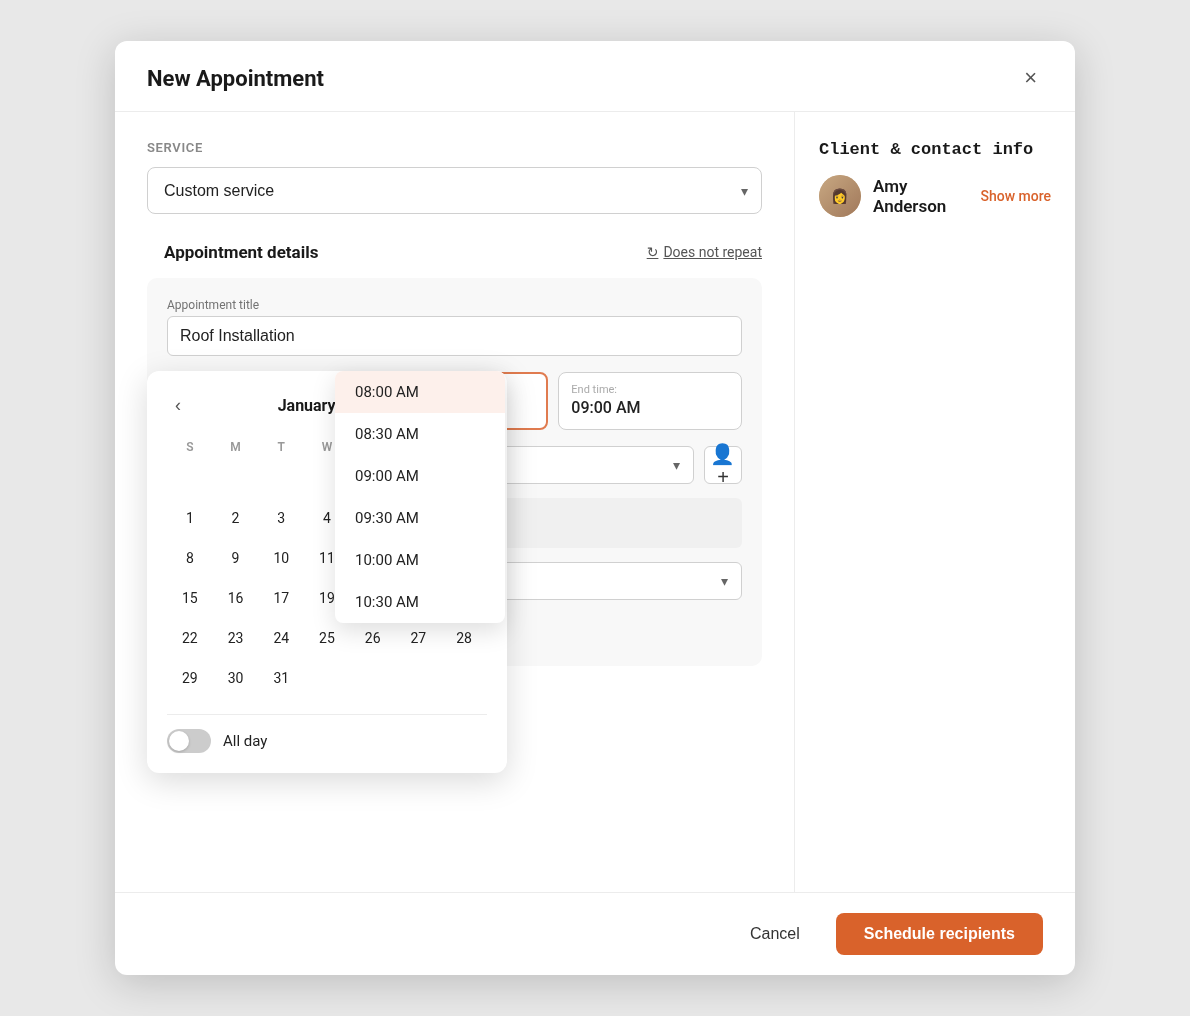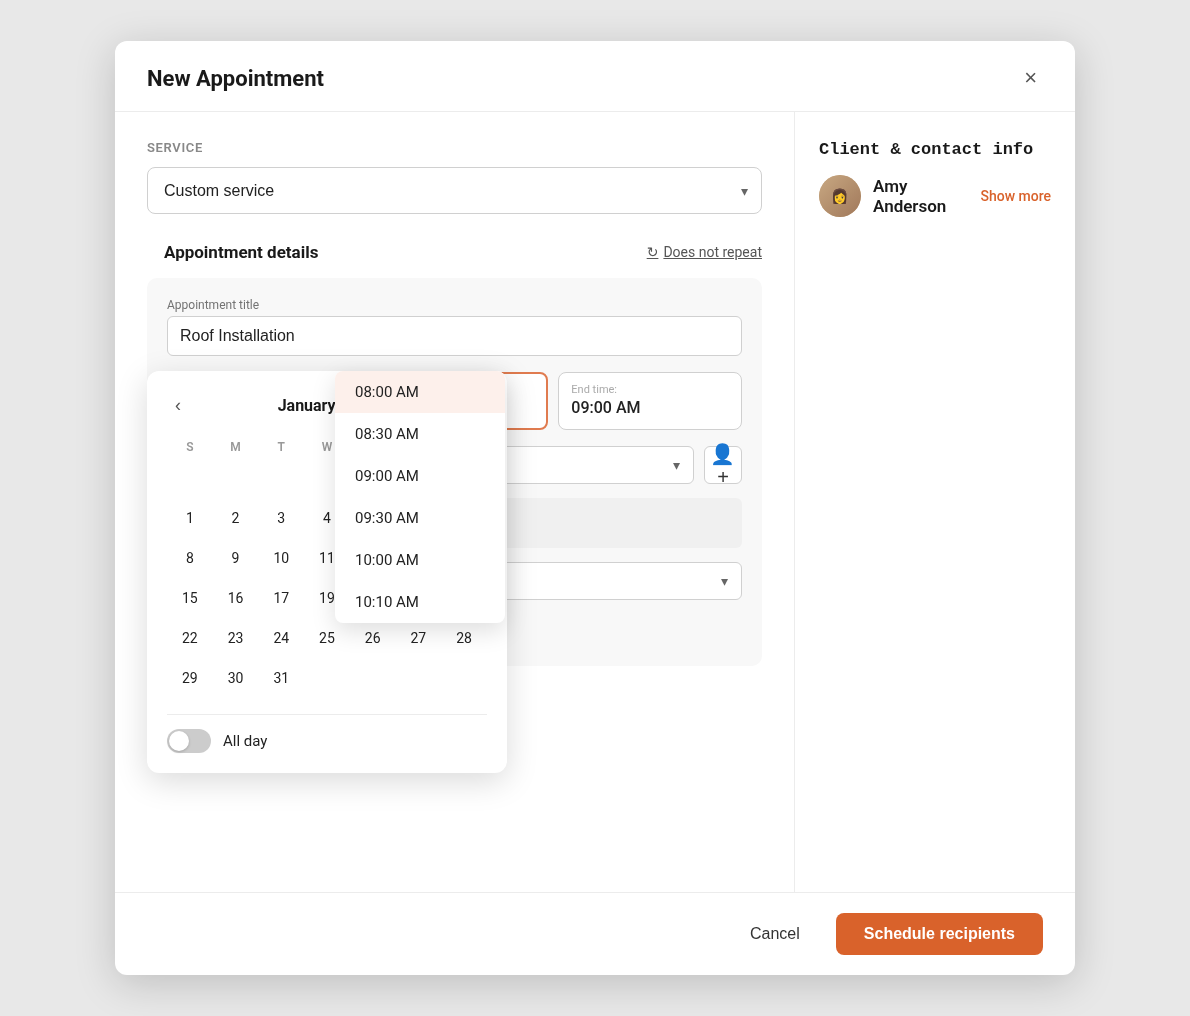--- a/index.html
+++ b/index.html
@@ -703,16 +703,16 @@
       <span class="allday-label">All day</span>
     </div>
   </div>
 
   <div class="time-dropdown">
     <div class="time-option time-option-selected">08:00 AM</div>
     <div class="time-option">08:30 AM</div>
     <div class="time-option">09:00 AM</div>
     <div class="time-option">09:30 AM</div>
     <div class="time-option">10:00 AM</div>
-    <div class="time-option">10:10 AM</div>
+    <div class="time-option">10:30 AM</div>
   </div>
 
 </div>
 
 </body></html>

